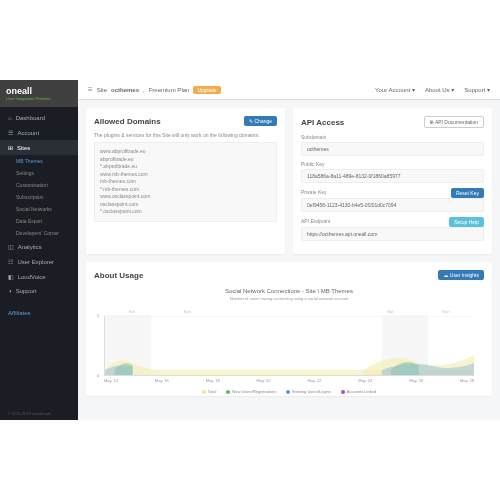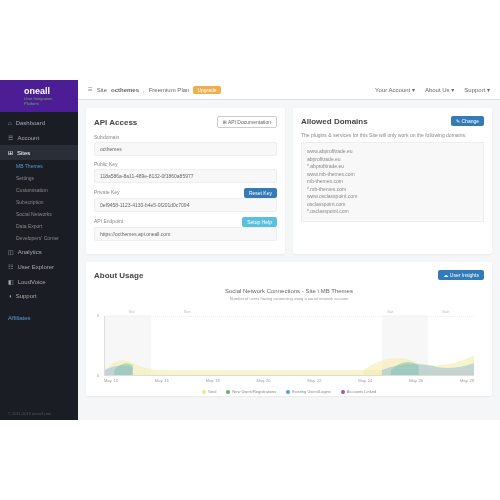--- a/index.html
+++ b/index.html
@@ -1,19 +1,19 @@
 <!DOCTYPE html>
 <html><head>
 <meta charset="utf-8">
 <style>
 *{margin:0;padding:0;box-sizing:border-box;font-family:Arial,sans-serif}
 body{background:#fff;font-size:7px;color:#333}
 .wrap{display:flex;width:500px;height:340px;margin:80px 0}
 .sidebar{width:78px;background:#1a1d23;color:#aaa;display:flex;flex-direction:column}
-.logo{padding:6px 24px;background:#4c1d95}
+.logo{padding:6px 6px;background:#404040}
 .logo-txt{color:#fff;font-size:9px;font-weight:bold}
 .logo-sub{color:#6ab04c;font-size:4px}
 .nav{flex:1;padding-top:4px}
 .nav-item{padding:4px 8px;cursor:pointer;font-size:6px;display:flex;align-items:center;gap:4px}
 .nav-item.active{background:#2a2e37;color:#fff}
 .nav-item.blue{color:#5b9bd5}
 .nav-sub{padding:3px 8px 3px 16px;font-size:5px;color:#888;cursor:pointer}
 .foot{padding:4px 8px;font-size:4px;color:#555}
 .main{flex:1;background:#f5f6f8;display:flex;flex-direction:column}
 .topbar{background:#fff;border-bottom:1px solid #e0e0e0;padding:5px 10px;display:flex;align-items:center;justify-content:space-between}
@@ -112,63 +112,63 @@
         <span>Your Account ▾</span>
         <span>About Us ▾</span>
         <span>Support ▾</span>
       </div>
     </div>
 
     <div class="content">
       <div class="row">
         <div class="panel half">
           <div class="panel-hd">
-            <div class="panel-title">API Access</div>
-            <button class="btn btn-doc">⊞ API Documentation</button>
-          </div>
-          <div class="fld">
-            <div class="fld-lbl">Subdomain</div>
-            <div class="fld-val">octhemes</div>
-          </div>
-          <div class="fld">
-            <div class="fld-lbl">Public Key</div>
-            <div class="fld-val">118a586a-8a11-489e-8132-0f1860a85977</div>
-          </div>
-          <div class="fld">
-            <div class="fld-row">
-              <div class="fld-lbl">Private Key</div>
-              <button class="btn btn-blue">Reset Key</button>
-            </div>
-            <div class="fld-val">0ef9458-1123-4130-b4e5-0f201d0c7094</div>
-          </div>
-          <div class="fld">
-            <div class="fld-row">
-              <div class="fld-lbl">API Endpoint</div>
-              <button class="btn btn-teal">Setup Help</button>
-            </div>
-            <div class="fld-val">https://octhemes.api.oneall.com</div>
-          </div>
-        </div>
-
-        <div class="panel half">
-          <div class="panel-hd">
             <div class="panel-title">Allowed Domains</div>
             <button class="btn btn-blue">✎ Change</button>
           </div>
           <div class="domains-hd">The plugins &amp; services for this Site will only work on the following domains:</div>
           <div class="domains">
             <div>www.abprofitrade.eu</div>
             <div>abprofitrade.eu</div>
             <div>*.abprofitrade.eu</div>
             <div>www.mb-themes.com</div>
             <div>mb-themes.com</div>
             <div>*.mb-themes.com</div>
             <div>www.osclasspoint.com</div>
             <div>osclasspoint.com</div>
             <div>*.osclasspoint.com</div>
+          </div>
+        </div>
+
+        <div class="panel half">
+          <div class="panel-hd">
+            <div class="panel-title">API Access</div>
+            <button class="btn btn-doc">⊞ API Documentation</button>
+          </div>
+          <div class="fld">
+            <div class="fld-lbl">Subdomain</div>
+            <div class="fld-val">octhemes</div>
+          </div>
+          <div class="fld">
+            <div class="fld-lbl">Public Key</div>
+            <div class="fld-val">118a586a-8a11-489e-8132-0f1860a85977</div>
+          </div>
+          <div class="fld">
+            <div class="fld-row">
+              <div class="fld-lbl">Private Key</div>
+              <button class="btn btn-blue">Reset Key</button>
+            </div>
+            <div class="fld-val">0ef9458-1123-4130-b4e5-0f201d0c7094</div>
+          </div>
+          <div class="fld">
+            <div class="fld-row">
+              <div class="fld-lbl">API Endpoint</div>
+              <button class="btn btn-teal">Setup Help</button>
+            </div>
+            <div class="fld-val">https://octhemes.api.oneall.com</div>
           </div>
         </div>
       </div>
 
       <div class="panel">
         <div class="panel-hd">
           <div class="panel-title">About Usage</div>
           <button class="btn btn-blue">☁ User Insights</button>
         </div>
         <div class="chart-area">

